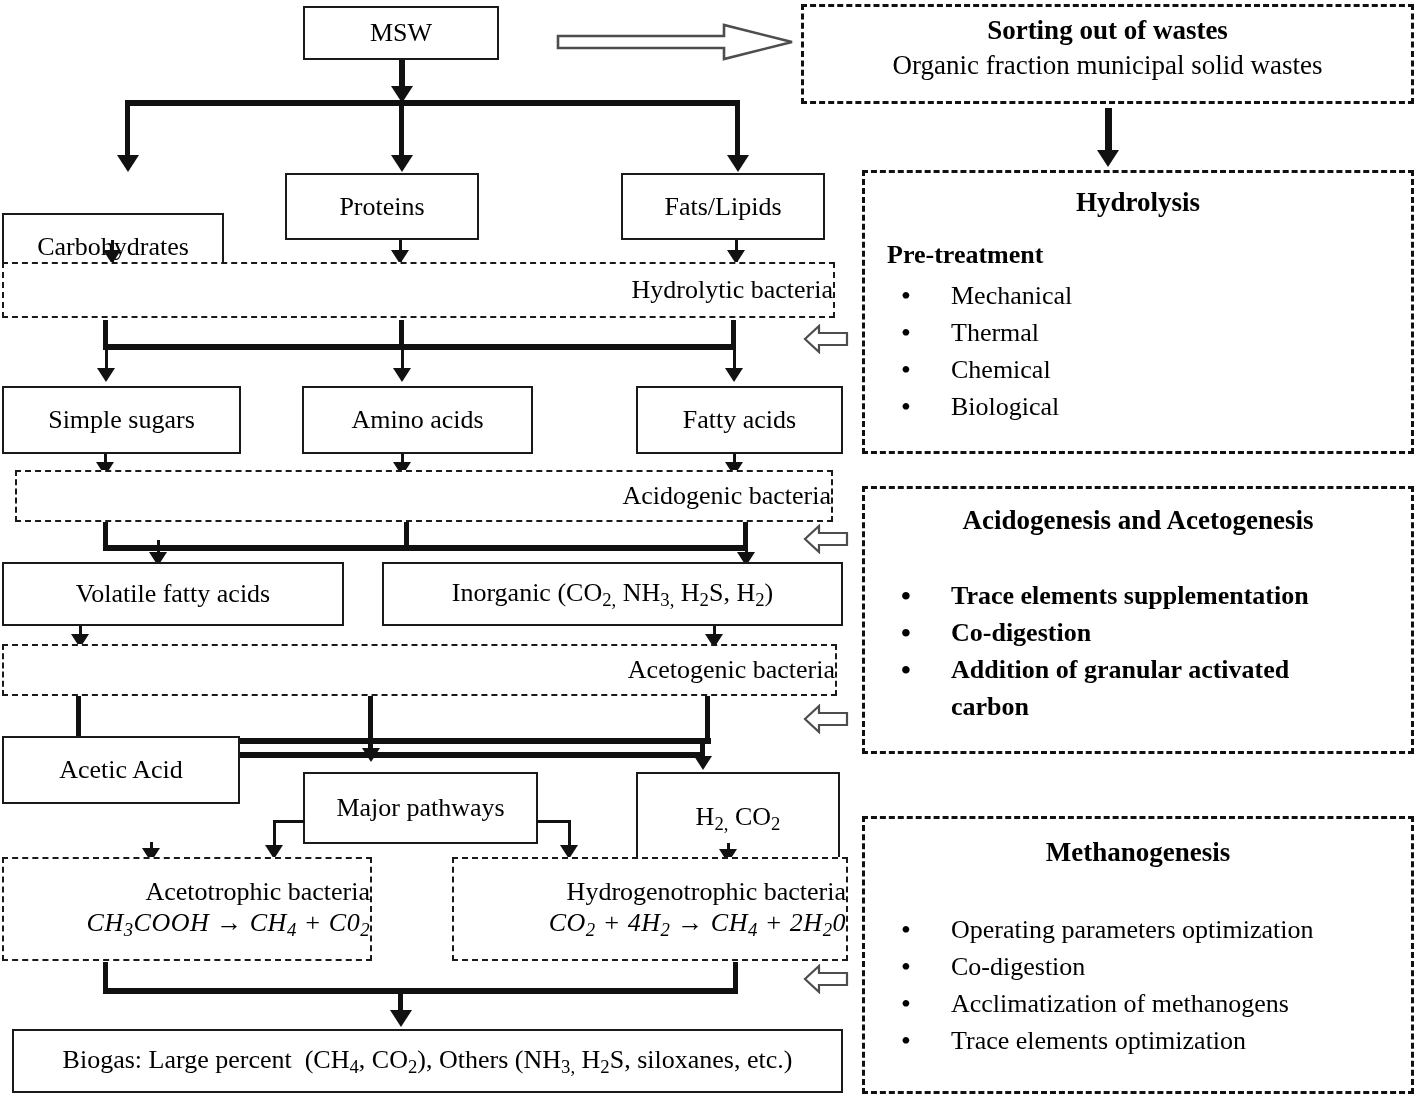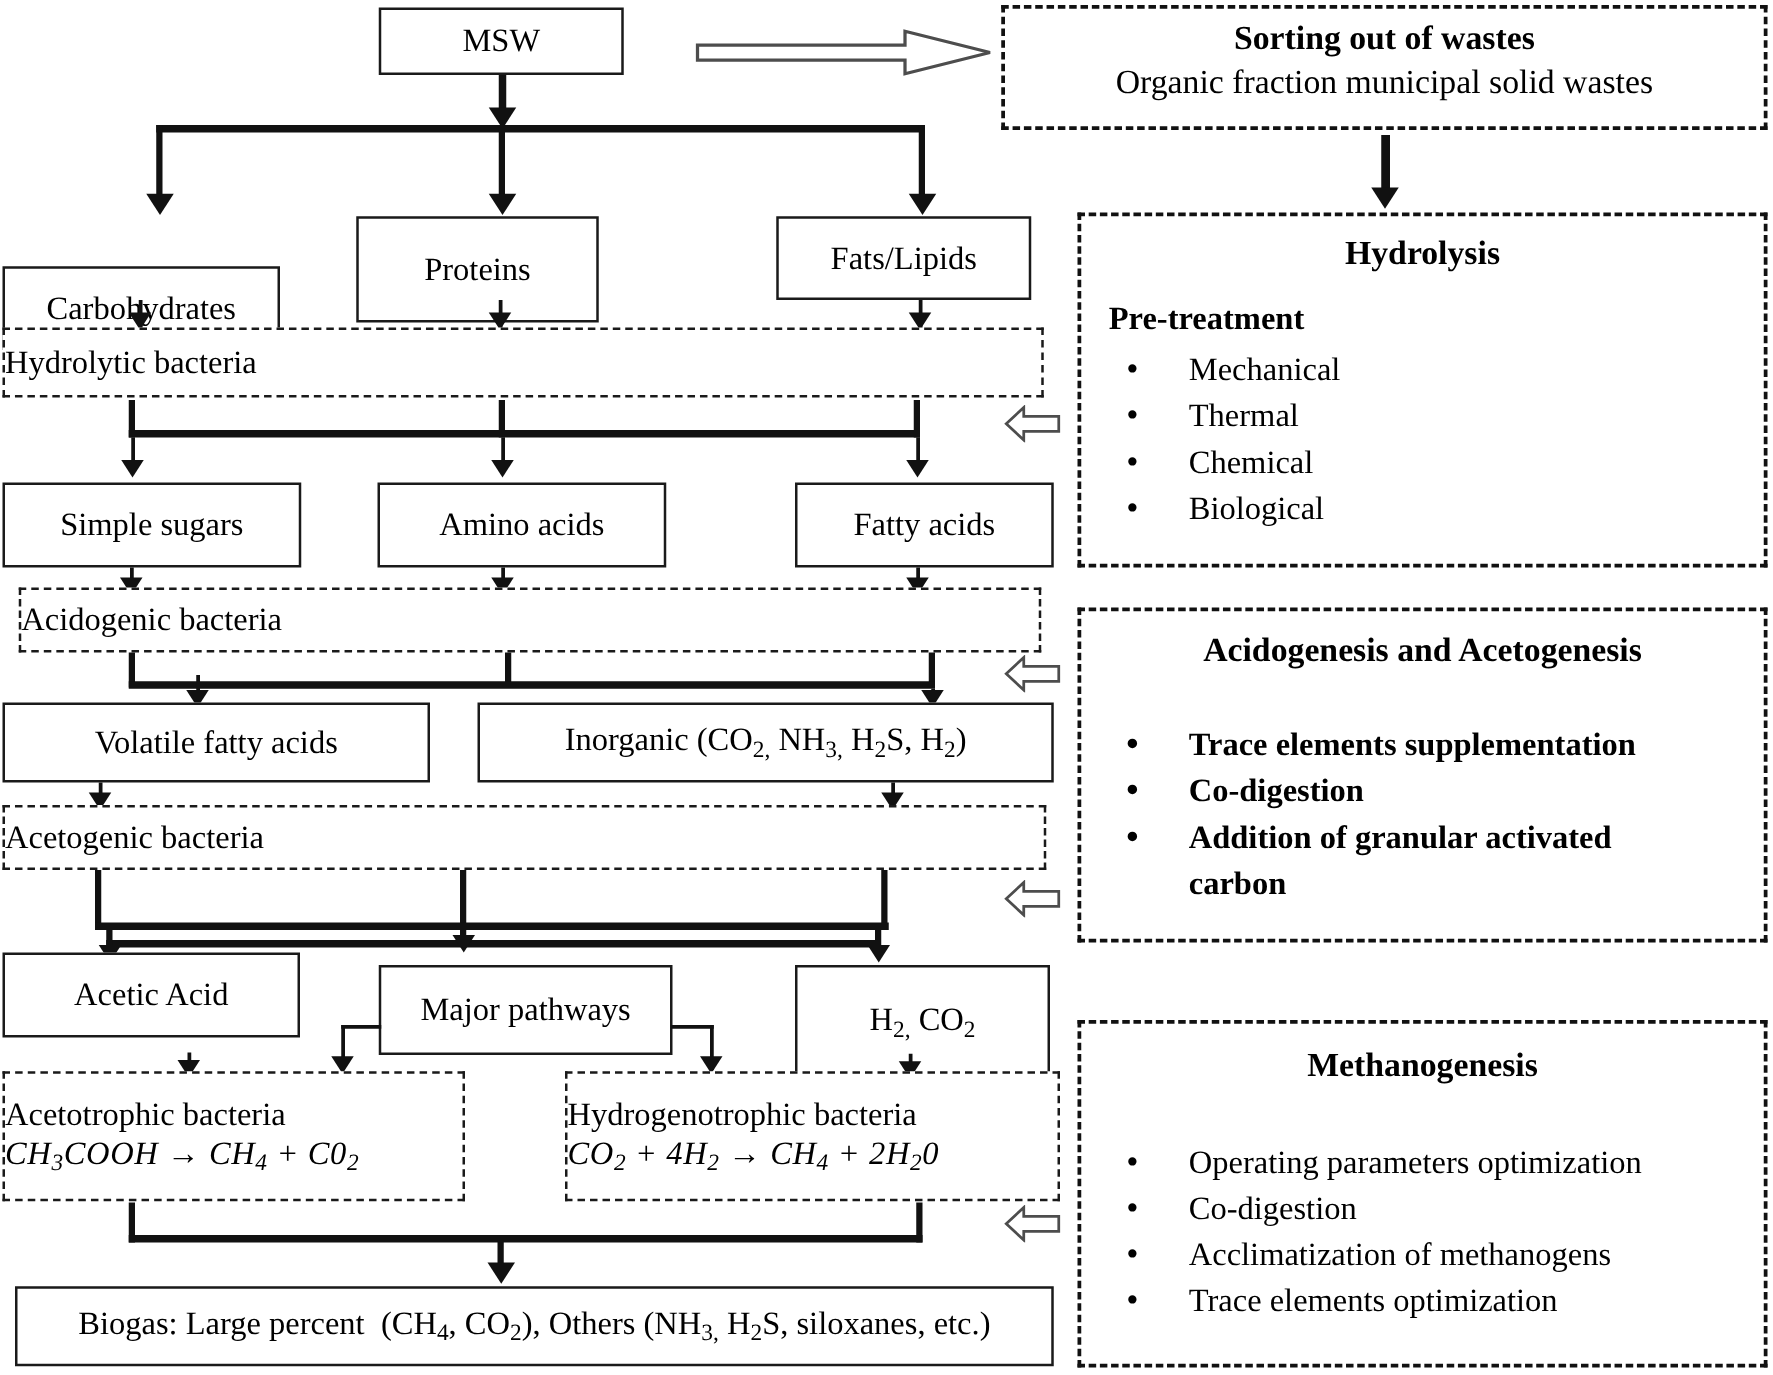--- a/index.html
+++ b/index.html
@@ -5,21 +5,21 @@
   html,body{margin:0;padding:0;background:#ffffff;}
   body{width:1418px;height:1100px;font-family:"Liberation Serif",serif;color:#000;}
   #stage{position:relative;width:1418px;height:1100px;overflow:hidden;}
 
   
   .box{position:absolute;box-sizing:border-box;background:#fff;
        border:2.5px solid #1a1a1a;display:flex;align-items:center;justify-content:center;
        text-align:center;line-height:1.15;}
   .dashdot{position:absolute;box-sizing:border-box;background:#fff;
        border:2px dashed #1a1a1a;display:flex;flex-direction:column;
-       align-items:flex-start;justify-content:center;text-align:center;line-height:1.2;}
+       align-items:flex-end;justify-content:center;text-align:center;line-height:1.2;}
   .panel{position:absolute;box-sizing:border-box;background:#fff;
        border:3px dashed #111;}
   .t26{font-size:26px;}
 
   
   .vl{position:absolute;background:#111;width:5px;}
   .hl{position:absolute;background:#111;height:5px;}
   .vlthin{position:absolute;background:#111;width:3px;}
   .hlthin{position:absolute;background:#111;height:3px;}
   .ahead{position:absolute;width:0;height:0;border-left:11px solid transparent;
@@ -55,21 +55,21 @@
   <div class="vl" style="left:125px;top:100px;height:62px;"></div>
   <div class="vl" style="left:399px;top:100px;height:62px;"></div>
   <div class="vl" style="left:735px;top:100px;height:62px;"></div>
   <div class="ahead" style="left:117px;top:155px;"></div>
   <div class="ahead" style="left:391px;top:155px;"></div>
   <div class="ahead" style="left:727px;top:155px;"></div>
 
   <div class="box t26" style="left:2px;top:173px;width:222px;height:67px;margin-top:40px;">
     <span>Carbohydrates</span>
   </div>
-  <div class="box t26" style="left:285px;top:173px;width:194px;height:85px;">
+  <div class="box t26" style="left:285px;top:173px;width:194px;height:67px;">
     <span>Proteins</span>
   </div>
   <div class="box t26" style="left:621px;top:173px;width:204px;height:67px;">
     <span>Fats/Lipids</span>
   </div>
 
   <div class="vlthin" style="left:111px;top:240px;height:28px;"></div>
   <div class="vlthin" style="left:399px;top:240px;height:28px;"></div>
   <div class="vlthin" style="left:735px;top:240px;height:28px;"></div>
   <div class="ahead sm" style="left:103px;top:250px;"></div>
@@ -141,21 +141,21 @@
   <div class="vl" style="left:368px;top:696px;height:60px;"></div>
   <div class="vl" style="left:705px;top:696px;height:48px;"></div>
   <div class="hl" style="left:76px;top:738px;width:635px;height:6px;"></div>
   <div class="hl" style="left:85px;top:752px;width:618px;height:6px;"></div>
   <div class="vl" style="left:85px;top:744px;height:20px;"></div>
   <div class="vl" style="left:700px;top:744px;height:20px;"></div>
   <div class="ahead sm" style="left:79px;top:756px;"></div>
   <div class="ahead sm" style="left:362px;top:748px;"></div>
   <div class="ahead sm" style="left:694px;top:756px;"></div>
 
-  <div class="box t26" style="left:2px;top:762px;width:238px;height:68px;">
+  <div class="box t26" style="left:2px;top:736px;width:238px;height:68px;">
     <span>Acetic Acid</span>
   </div>
   <div class="box t26" style="left:303px;top:772px;width:235px;height:72px;">
     <span>Major pathways</span>
   </div>
   <div class="box t26" style="left:636px;top:772px;width:204px;height:92px;">
     <span>H<sub>2,</sub> CO<sub>2</sub></span>
   </div>
 
   <div class="vlthin" style="left:150px;top:842px;height:20px;"></div>

